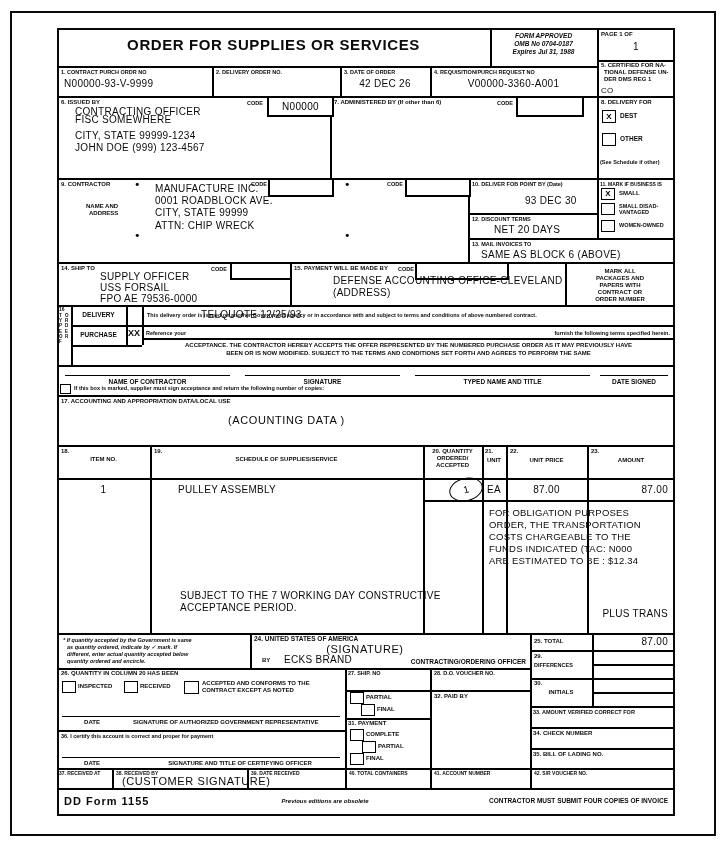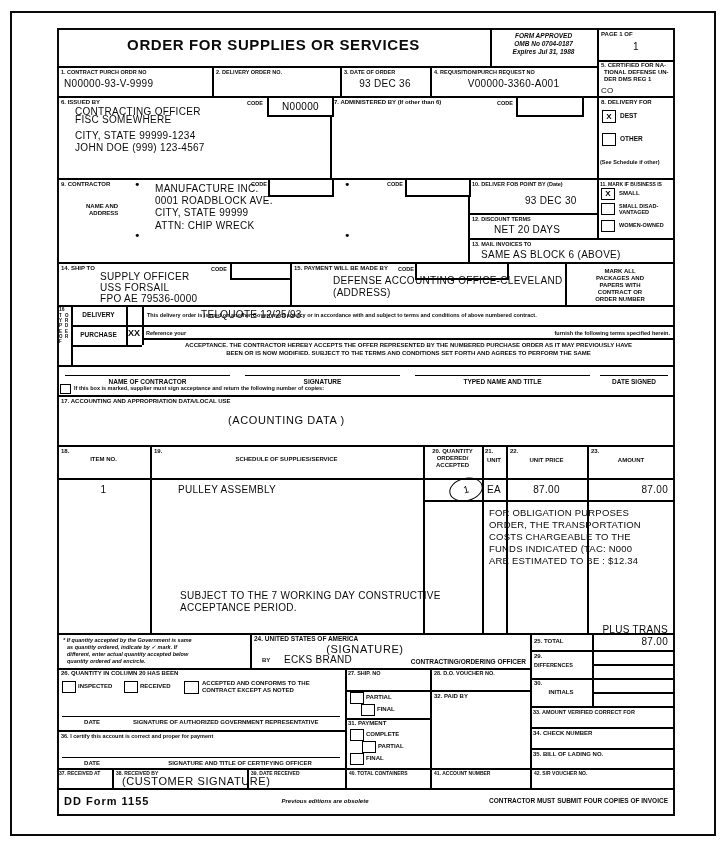--- a/index.html
+++ b/index.html
@@ -109,21 +109,21 @@
 <div class="t ty ctr" style="left:597px;top:41px;width:78px;">1</div>
 <div class="t b6" style="left:601px;top:62px;">5. CERTIFIED FOR NA-</div>
 <div class="t b6" style="left:604px;top:69px;">TIONAL DEFENSE UN-</div>
 <div class="t b6" style="left:604px;top:76px;">DER DMS REG 1</div>
 <div class="t ty" style="left:601px;top:85px;font-size:8px;">CO</div>
 
 <div class="t b55" style="left:61px;top:69px;">1. CONTRACT PURCH ORDR NO</div>
 <div class="t ty" style="left:64px;top:78px;">N00000-93-V-9999</div>
 <div class="t b55" style="left:216px;top:69px;">2. DELIVERY ORDER NO.</div>
 <div class="t b55" style="left:344px;top:69px;">3. DATE OF ORDER</div>
-<div class="t ty ctr" style="left:340px;top:78px;width:90px;">93 DEC 36</div>
+<div class="t ty ctr" style="left:340px;top:78px;width:90px;">42 DEC 26</div>
 <div class="t b55" style="left:434px;top:69px;">4. REQUISITION/PURCH REQUEST NO</div>
 <div class="t ty ctr" style="left:430px;top:78px;width:167px;">V00000-3360-A001</div>
 
 <div class="t b6" style="left:61px;top:99px;">6. ISSUED BY</div>
 <div class="t b55" style="left:247px;top:100px;">CODE</div>
 <div class="codebox" style="left:267px;top:96px;width:63px;height:17px;">
     <span>N00000</span>
   </div>
 <div class="t ty" style="left:75px;top:106px;">CONTRACTING OFFICER</div>
 <div class="t ty" style="left:75px;top:114px;">FISC SOMEWHERE</div>
@@ -236,21 +236,21 @@
 <div class="t ty ctr" style="left:506px;top:484px;width:81px;">87.00</div>
 <div class="t ty rt" style="left:587px;top:484px;width:81px;">87.00</div>
 
 <div class="t ty95" style="left:489px;top:507px;">FOR OBLIGATION PURPOSES</div>
 <div class="t ty95" style="left:489px;top:519px;">ORDER, THE TRANSPORTATION</div>
 <div class="t ty95" style="left:489px;top:531px;">COSTS CHARGEABLE TO THE</div>
 <div class="t ty95" style="left:489px;top:543px;">FUNDS INDICATED (TAC: N000</div>
 <div class="t ty95" style="left:489px;top:555px;">ARE ESTIMATED TO BE : $12.34</div>
 <div class="t ty" style="left:180px;top:590px;">SUBJECT TO THE 7 WORKING DAY CONSTRUCTIVE</div>
 <div class="t ty" style="left:180px;top:602px;">ACCEPTANCE PERIOD.</div>
-<div class="t ty rt" style="left:587px;top:608px;width:81px;margin-top:16px;">PLUS TRANS</div>
+<div class="t ty rt" style="left:587px;top:608px;width:81px;">PLUS TRANS</div>
 
 <div class="t b55 it" style="left:63px;top:637px;">*  If quantity accepted by the Government is same</div>
 <div class="t b55 it" style="left:67px;top:644px;">as quantity ordered, indicate by ✓ mark.  If</div>
 <div class="t b55 it" style="left:67px;top:651px;">different, enter actual quantity accepted below</div>
 <div class="t b55 it" style="left:67px;top:658px;">quantity ordered and encircle.</div>
 <div class="t b65" style="left:254px;top:635px;">24. UNITED STATES OF AMERICA</div>
 <div class="t ty11 ctr" style="left:250px;top:643px;width:230px;">(SIGNATURE)</div>
 <div class="t b6" style="left:262px;top:657px;">BY</div>
 <div class="t ty" style="left:284px;top:654px;">ECKS BRAND</div>
 <div class="t b65 rt" style="left:330px;top:658px;width:196px;">CONTRACTING/ORDERING OFFICER</div>

